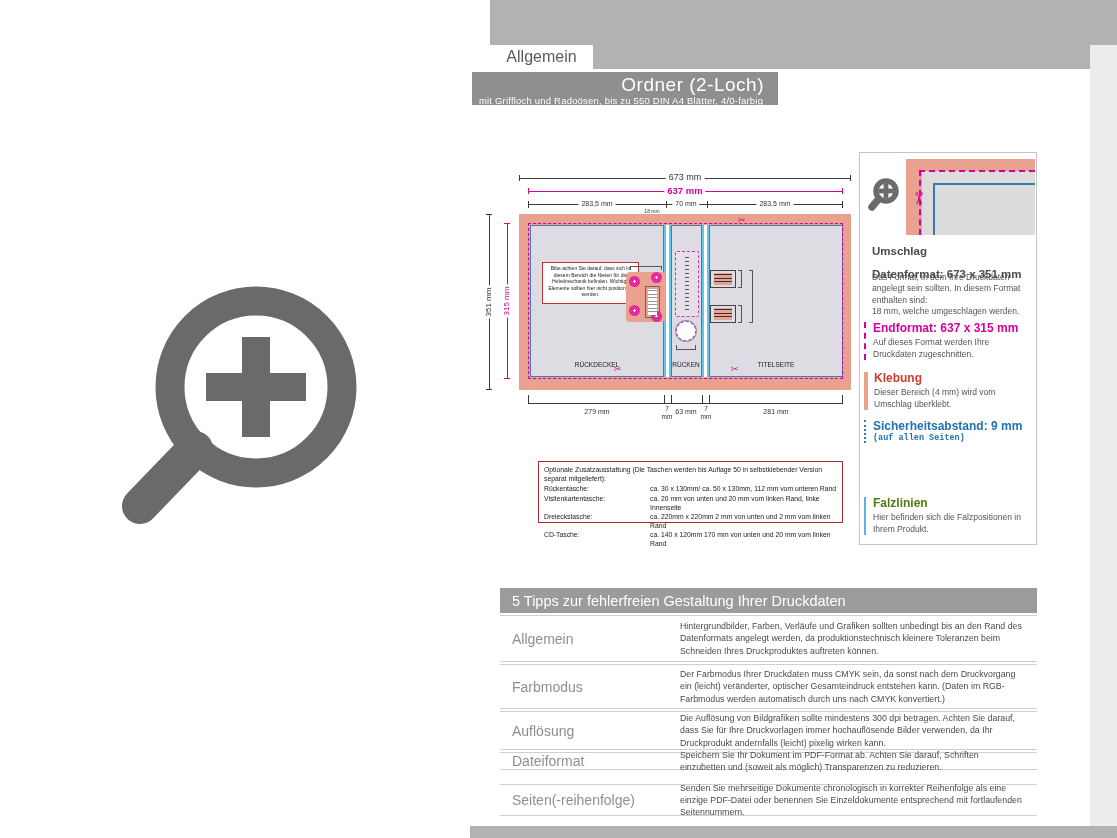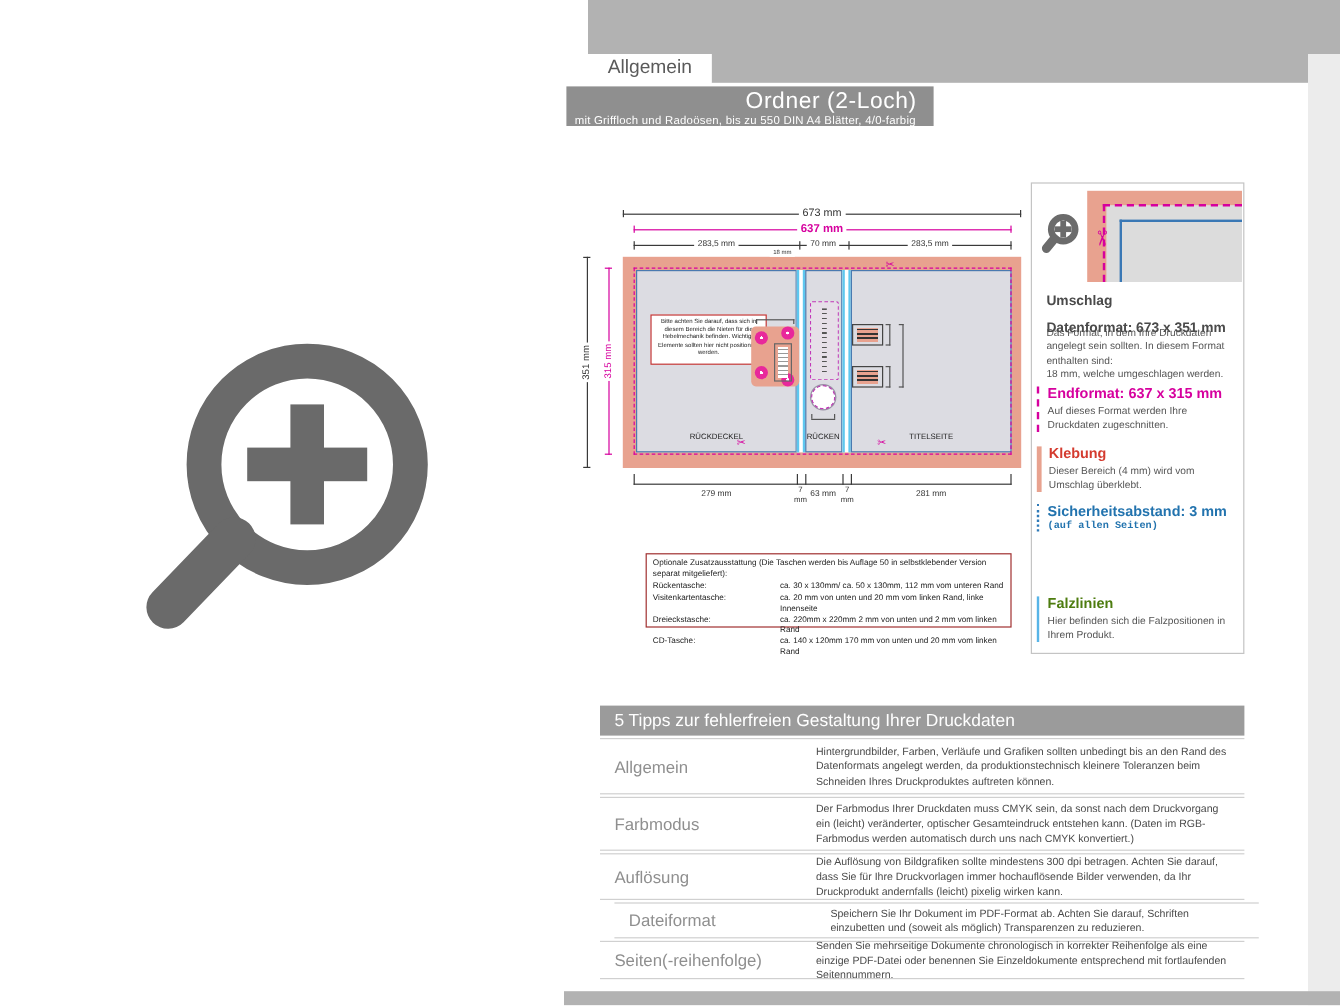--- a/index.html
+++ b/index.html
@@ -213,21 +213,21 @@
     <div class="h" style="color:#d6009e;">Endformat: 637 x 315 mm</div>
     <div class="b">Auf dieses Format werden Ihre Druckdaten zugeschnitten.</div>
   </div>
 
   <div class="isec" style="left:864px;top:372px;width:168px;border-left:4px solid #e8a28f;padding-left:6px;">
     <div class="h" style="color:#d43b2f;">Klebung</div>
     <div class="b">Dieser Bereich (4 mm) wird vom Umschlag überklebt.</div>
   </div>
 
   <div class="isec" style="left:864px;top:420px;width:168px;border-left:2px dotted #2f7ab8;padding-left:7px;">
-    <div class="h" style="color:#2273ae;">Sicherheitsabstand: 3 mm</div>
+    <div class="h" style="color:#2273ae;">Sicherheitsabstand: 9 mm</div>
     <div class="sub" style="color:#2273ae;">(auf allen Seiten)</div>
   </div>
 
   <div class="isec" style="left:864px;top:497px;width:168px;border-left:2px solid #58b5e8;padding-left:7px;">
     <div class="h" style="color:#4d7c0f;">Falzlinien</div>
     <div class="b">Hier befinden sich die Falzpositionen in Ihrem Produkt.</div>
   </div>
 
   <div class="optbox" style="left:538px;top:461px;width:305px;height:62px;">
     <div style="margin-bottom:1px;">Optionale Zusatzausstattung (Die Taschen werden bis Auflage 50 in selbstklebender Version separat mitgeliefert):</div>
@@ -258,21 +258,21 @@
     <div class="txt">Hintergrundbilder, Farben, Verläufe und Grafiken sollten unbedingt bis an den Rand des Datenformats angelegt werden, da produktionstechnisch kleinere Toleranzen beim Schneiden Ihres Druckproduktes auftreten können.</div>
   </div>
   <div class="tiprow" style="left:500px;top:664px;width:537px;height:45px;">
     <div class="lab">Farbmodus</div>
     <div class="txt">Der Farbmodus Ihrer Druckdaten muss CMYK sein, da sonst nach dem Druckvorgang ein (leicht) veränderter, optischer Gesamteindruck entstehen kann. (Daten im RGB-Farbmodus werden automatisch durch uns nach CMYK konvertiert.)</div>
   </div>
   <div class="tiprow" style="left:500px;top:711px;width:537px;height:39px;">
     <div class="lab">Auflösung</div>
     <div class="txt">Die Auflösung von Bildgrafiken sollte mindestens 300 dpi betragen. Achten Sie darauf, dass Sie für Ihre Druckvorlagen immer hochauflösende Bilder verwenden, da Ihr Druckprodukt andernfalls (leicht) pixelig wirken kann.</div>
   </div>
-  <div class="tiprow" style="left:512px;top:752px;width:537px;height:30px;">
+  <div class="tiprow" style="left:500px;top:752px;width:537px;height:18px;">
     <div class="lab">Dateiformat</div>
     <div class="txt">Speichern Sie Ihr Dokument im PDF-Format ab. Achten Sie darauf, Schriften einzubetten und (soweit als möglich) Transparenzen zu reduzieren.</div>
   </div>
   <div class="tiprow" style="left:500px;top:784px;width:537px;height:32px;">
     <div class="lab">Seiten(-reihenfolge)</div>
     <div class="txt">Senden Sie mehrseitige Dokumente chronologisch in korrekter Reihenfolge als eine einzige PDF-Datei oder benennen Sie Einzeldokumente entsprechend mit fortlaufenden Seitennummern.</div>
   </div>
 
   <div class="band" style="left:470px;top:826px;width:647px;height:12px;"></div>
 

